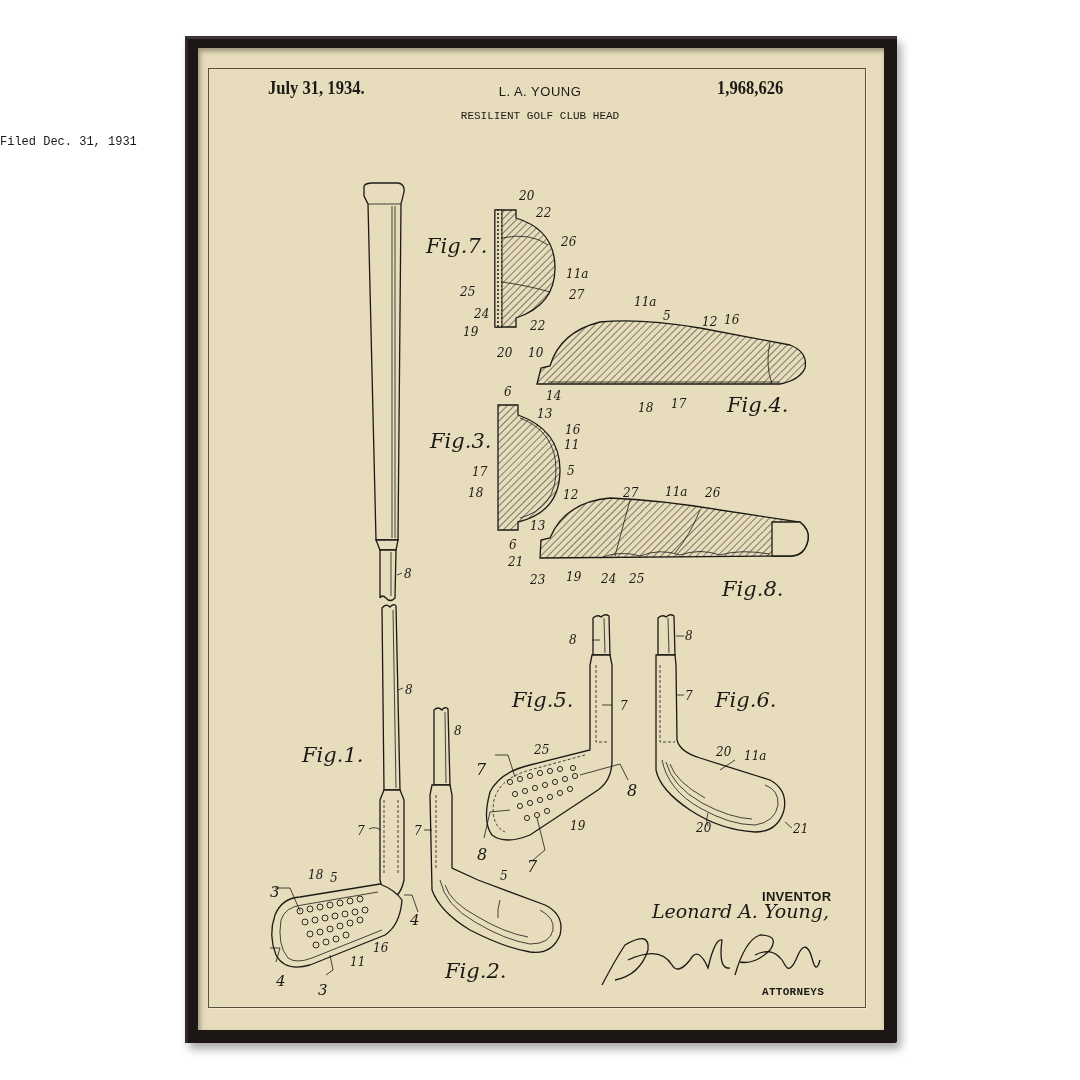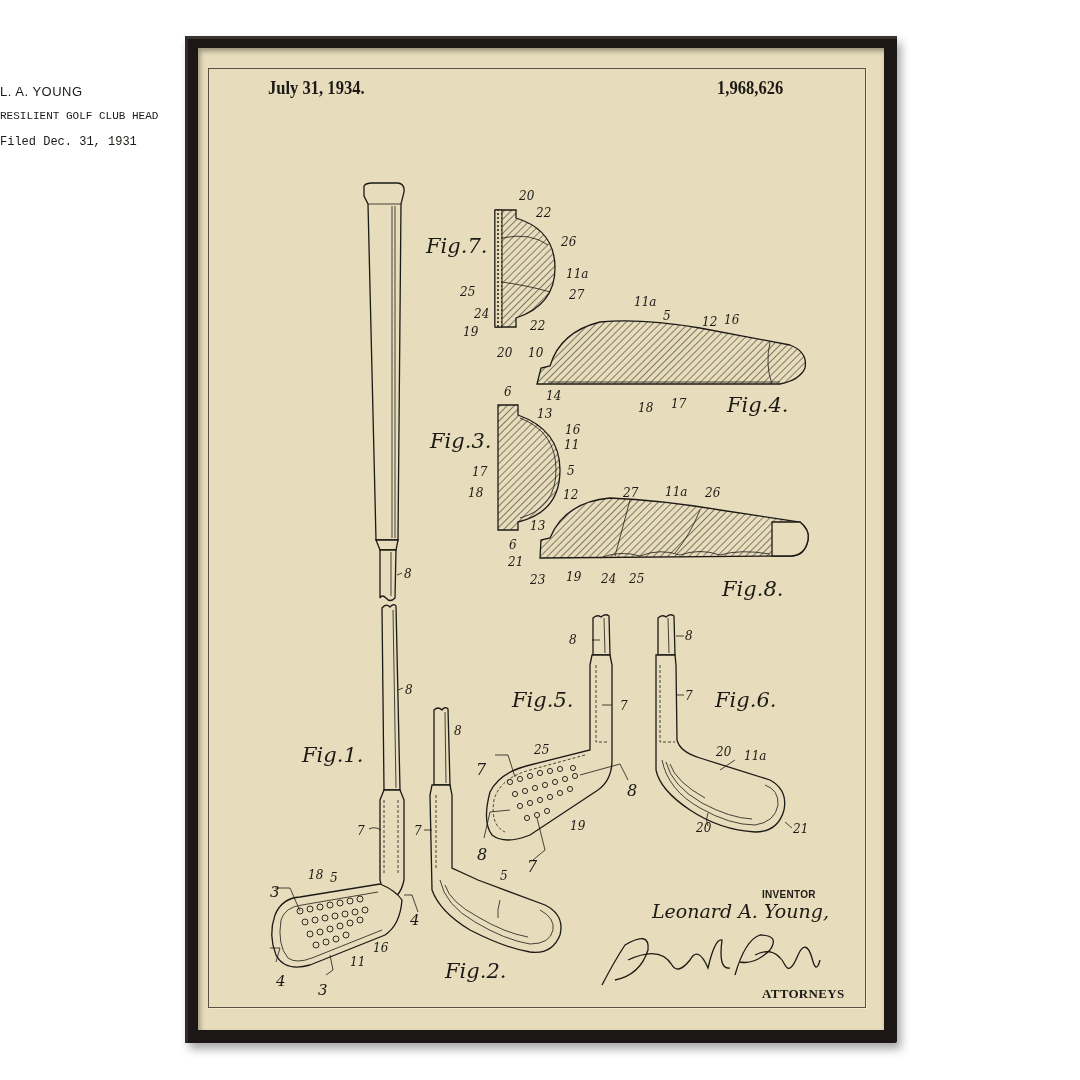--- a/index.html
+++ b/index.html
@@ -4,26 +4,26 @@
 <style>
   html,body{margin:0;padding:0;}
   body{width:1080px;height:1080px;background:#ffffff;position:relative;overflow:hidden;font-family:"DejaVu Serif",serif;}
   .frame{position:absolute;left:185px;top:36px;width:712px;height:1007px;background:#1c1715;box-shadow:4px 6px 10px rgba(0,0,0,0.35);border-radius:2px;}
   .frame-edge{position:absolute;left:185px;top:36px;width:712px;height:1007px;border-top:3px solid #3a3532;border-left:3px solid #2e2a28;box-sizing:border-box;pointer-events:none;}
   .paper{position:absolute;left:198px;top:48px;width:686px;height:982px;background:#e7dcbb;box-shadow:inset 2px 3px 5px rgba(0,0,0,0.35);}
   .border-line{position:absolute;left:208px;top:68px;width:658px;height:940px;border:1px solid #5a5240;box-shadow:1px 1px 0 #f3ead0;box-sizing:border-box;}
   .txt{position:absolute;color:#1c1a16;white-space:nowrap;}
   .date{left:268px;top:78px;font-family:"Liberation Serif",serif;font-weight:bold;font-size:18px;transform:scaleX(0.92);transform-origin:left;}
   .patno{left:717px;top:78px;font-family:"Liberation Serif",serif;font-weight:bold;font-size:18px;transform:scaleX(0.92);transform-origin:left;}
-  .inventor-top{left:0;width:1080px;text-align:left;top:84px;font-family:"Liberation Sans",sans-serif;font-size:13px;letter-spacing:0.5px;}
-  .title{left:0;width:1080px;text-align:left;top:110px;font-family:"Liberation Mono",monospace;font-size:11px;}
+  .inventor-top{left:0;width:1080px;text-align:center;top:84px;font-family:"Liberation Sans",sans-serif;font-size:13px;letter-spacing:0.5px;}
+  .title{left:0;width:1080px;text-align:center;top:110px;font-family:"Liberation Mono",monospace;font-size:11px;}
   .filed{left:0;width:1080px;text-align:left;top:135px;font-family:"Liberation Mono",monospace;font-size:12px;}
-  .inv-label{left:762px;top:889px;font-family:"Liberation Sans",sans-serif;font-weight:bold;font-size:10px;letter-spacing:0.3px;}
+  .inv-label{left:762px;top:889px;font-family:"Liberation Sans",sans-serif;font-weight:bold;font-size:13px;letter-spacing:0.3px;}
   .inv-sig{left:652px;top:900px;font-family:"DejaVu Serif",serif;font-style:italic;font-size:19px;text-align:center;}
-  .att-label{left:762px;top:986px;font-family:Liberation Serif, serif;font-weight:bold;font-size:13px;letter-spacing:0.3px;}
+  .att-label{left:762px;top:986px;font-family:Liberation Mono, monospace;font-weight:bold;font-size:11px;letter-spacing:0.3px;}
   svg.drawing{position:absolute;left:0;top:0;width:1080px;height:1080px;}
   svg text{font-family:"DejaVu Serif",serif;font-style:italic;fill:#1c1a16;}
   .figlabel{font-size:21px;}
   .num{font-size:12px;}
   .ln{stroke:#1c1a16;fill:none;stroke-width:1.3;}
   .thin{stroke:#1c1a16;fill:none;stroke-width:0.8;}
   .dash{stroke:#1c1a16;fill:none;stroke-width:0.8;stroke-dasharray:3 2;}
   .hatch{fill:url(#hatch);stroke:#1c1a16;stroke-width:1.3;}
   .body-fill{fill:#e7dcbb;stroke:#1c1a16;stroke-width:1.3;}
 </style>

